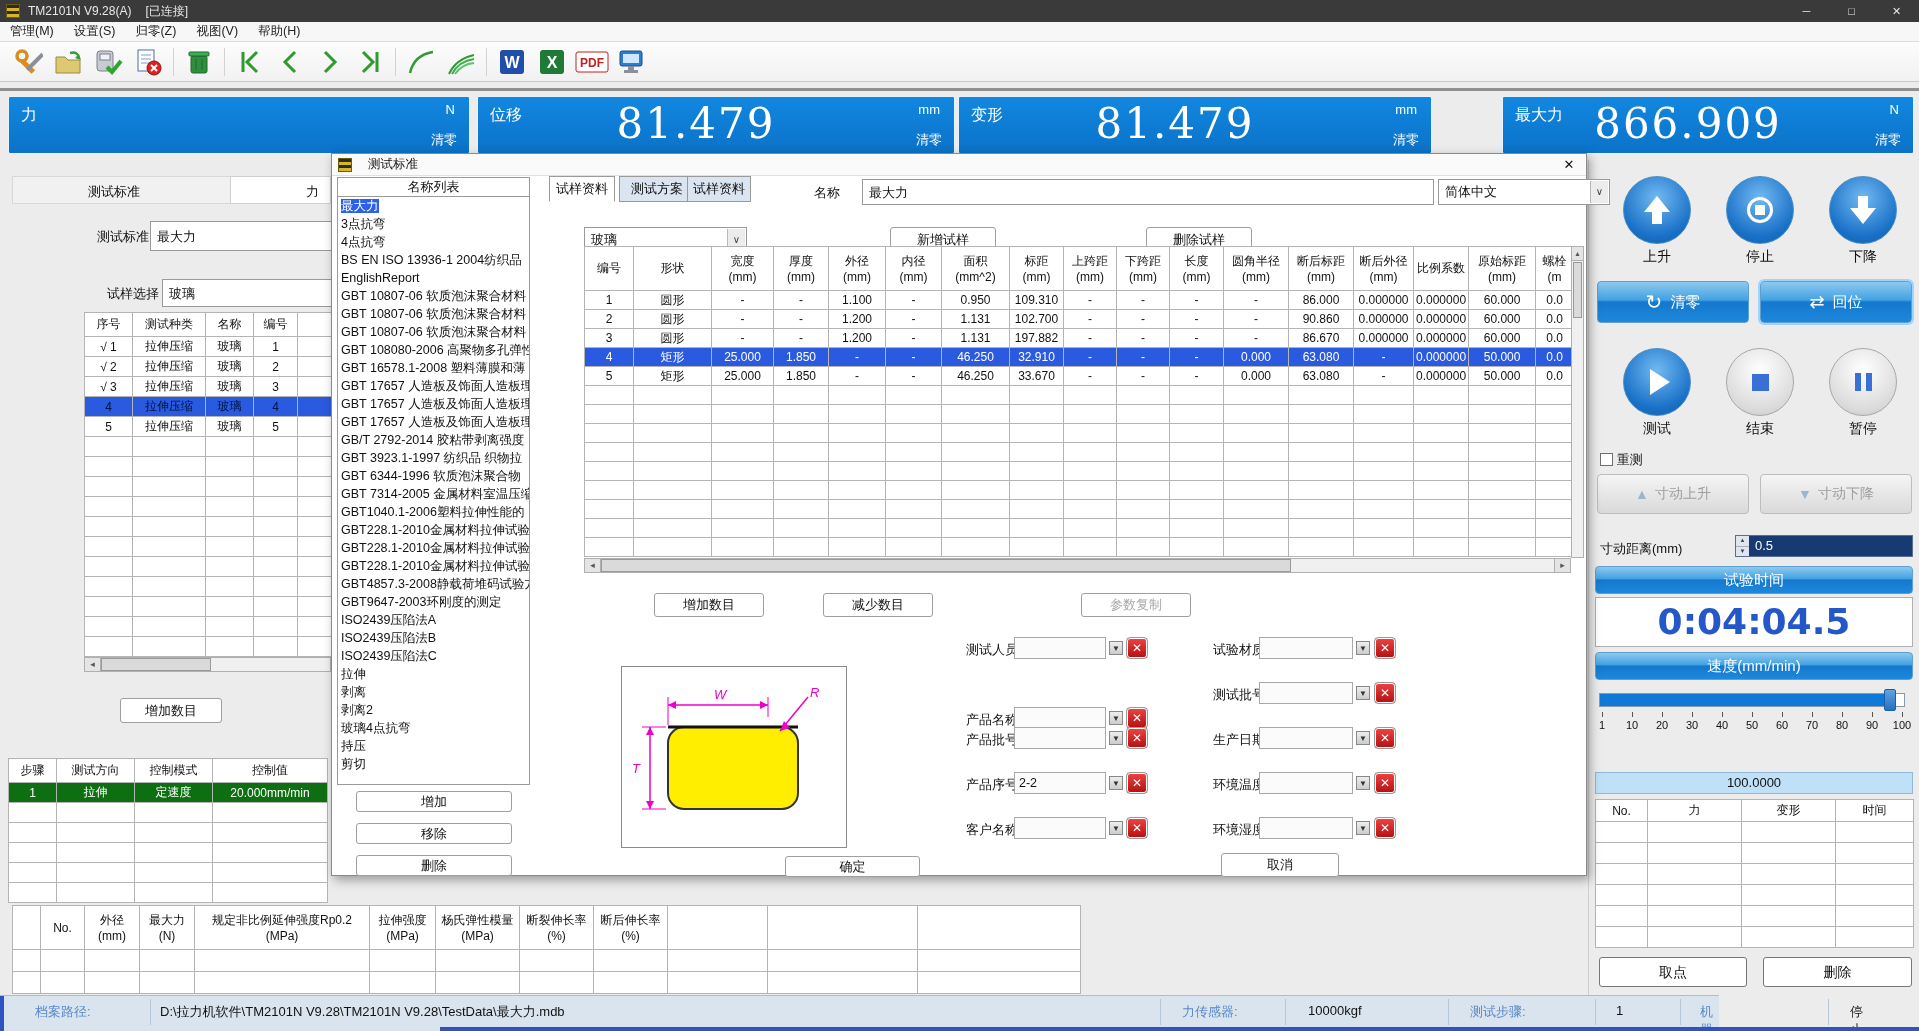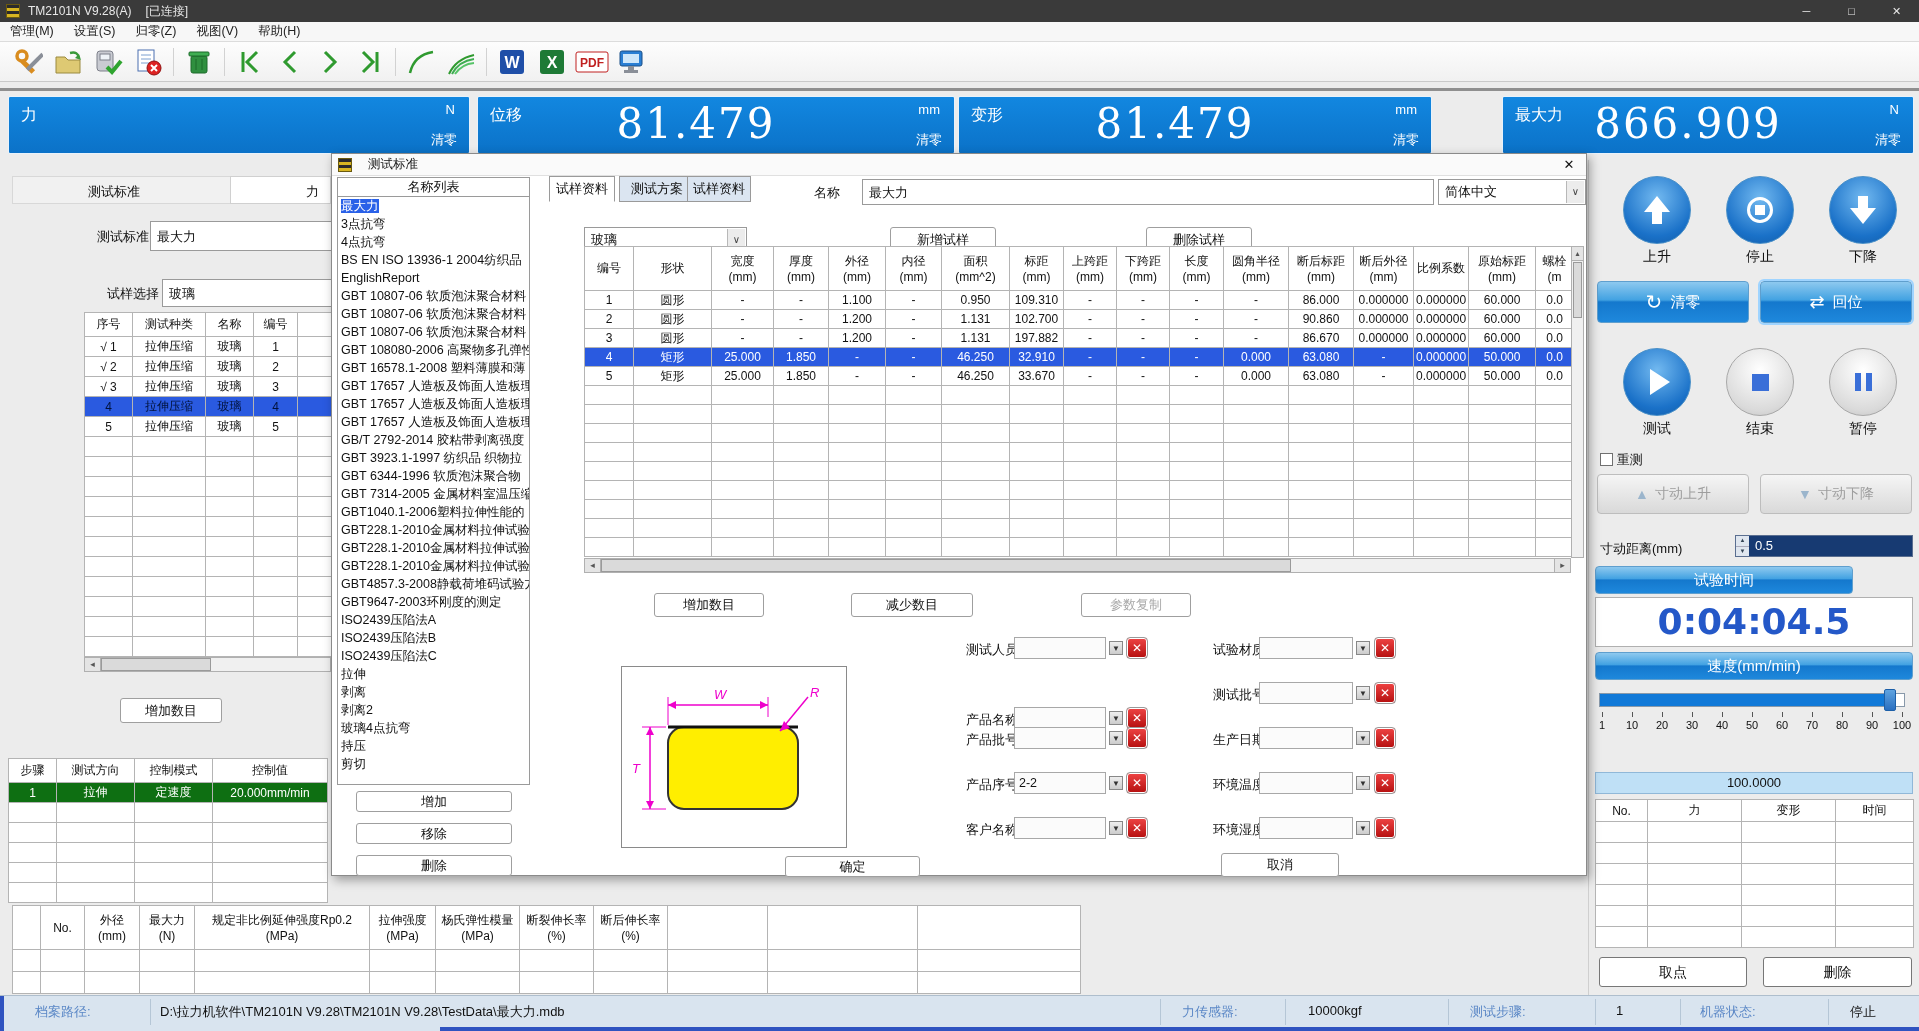--- a/index.html
+++ b/index.html
@@ -38,21 +38,21 @@
   tr.green td{background:#0e6f12;color:#fff}
   .hscroll{position:absolute;height:15px;background:#f0f0f0;border:1px solid #b0b0b0;display:flex;align-items:stretch}
   .hscroll .sbtn{width:16px;background:#e4e4e4;border-right:1px solid #b0b0b0;font-size:9px;line-height:13px;text-align:center;color:#555}
   .hscroll .sbtn.right{border-right:none;border-left:1px solid #b0b0b0;margin-left:auto}
   .hscroll .thumb{background:#dadada;border:1px solid #9a9a9a;width:45%}
   .vscroll{position:absolute;width:13px;background:#f0f0f0;border:1px solid #b0b0b0}
   .vscroll .sbtn{height:14px;background:#e4e4e4;border-bottom:1px solid #b0b0b0;font-size:8px;text-align:center;line-height:13px;color:#555}
   .vscroll .thumb{background:#dadada;border:1px solid #9a9a9a;height:56px;margin:1px}
 
   
-  .statusbar{position:absolute;left:0;top:995px;width:1919px;height:36px;background:#d9e4ef;border-top:1px solid #aebecd;font-size:13px}
+  .statusbar{position:absolute;left:0;top:995px;width:1719px;height:36px;background:#d9e4ef;border-top:1px solid #aebecd;font-size:13px}
   .statusbar .slabel{position:absolute;top:7px;color:#5a87c6}
   .statusbar .svalue{position:absolute;top:7px;color:#111}
   .statusbar .ssep{position:absolute;top:3px;width:1px;height:26px;background:#b5c6d6}
   .bluestrip{position:absolute;left:440px;top:1027px;width:1479px;height:4px;background:#2f53c0}
 
   
   .cpanel{position:absolute;left:1588px;top:160px;width:331px;height:835px;background:#ececec;border-left:1px solid #cfcfcf}
   .circle{position:absolute;width:68px;height:68px;border-radius:50%;display:flex;align-items:center;justify-content:center;cursor:pointer}
   .circle.blue{background:radial-gradient(circle at 50% 32%,#72b9f0,#1a71c8 68%,#115ba6);border:1px solid #4a90c8}
   .circle.silver{background:radial-gradient(circle at 50% 32%,#ffffff,#dadada 72%,#bfbfbf);border:1px solid #a8a8a8}
@@ -636,21 +636,21 @@
 
 <span class="abs" style="left:1600px;top:540px;font-size:13px">寸动距离(mm)</span>
 <div class="abs" style="left:1735px;top:535px;width:178px;height:22px;border:1px solid #5a6e90;display:flex">
   <div style="width:13px;display:flex;flex-direction:column">
     <div style="flex:1;background:#dfe6ef;font-size:6px;text-align:center;line-height:9px;color:#345">▲</div>
     <div style="flex:1;background:#dfe6ef;font-size:6px;text-align:center;line-height:9px;color:#345;border-top:1px solid #aab">▼</div>
   </div>
   <div style="flex:1;background:#173a72;color:#fff;font-size:13px;padding:2px 6px">0.5</div>
 </div>
 
-<div class="glossy" style="left:1595px;top:566px;width:258px;height:28px">
+<div class="glossy" style="left:1595px;top:566px;width:318px;height:28px">
     <span>试验时间</span>
   </div>
 <div class="timebox" style="left:1595px;top:597px;width:318px;height:50px;line-height:48px">0:04:04.5</div>
 <div class="glossy" style="left:1595px;top:652px;width:318px;height:28px">
     <span>速度(mm/min)</span>
   </div>
 
 <div class="abs" style="left:1599px;top:693px;width:306px;height:14px;background:#fff;border:1px solid #8899aa">
   <div style="position:absolute;left:0;top:0;height:12px;width:284px;background:#1079d8"></div>
 </div>
@@ -784,21 +784,21 @@
   <div class="btn" style="position:absolute;left:24px;top:637px;width:156px;height:21px;line-height:19px">增加</div>
   <div class="btn" style="position:absolute;left:24px;top:669px;width:156px;height:21px;line-height:19px">移除</div>
   <div class="btn" style="position:absolute;left:24px;top:701px;width:156px;height:21px;line-height:19px">删除</div>
 
   <div class="dtab active" style="left:217px;width:66px">试样资料</div>
   <div class="dtab" style="left:287px;width:76px">测试方案</div>
   <div class="dtab" style="left:355px;width:64px">试样资料</div>
 
   <span style="position:absolute;left:482px;top:30px;font-size:13px">名称</span>
   <div class="field" style="position:absolute;left:530px;top:25px;width:572px;height:26px;line-height:20px">最大力</div>
-  <div class="dropbox" style="left:1106px;top:25px;width:148px;height:26px">
+  <div class="dropbox" style="left:1106px;top:25px;width:172px;height:26px">
     <span class="txt">简体中文</span>
     <span class="arr">∨</span>
   </div>
 
   <div class="dropbox" style="left:252px;top:73px;width:163px;height:26px">
     <span class="txt">玻璃</span>
     <span class="arr">∨</span>
   </div>
   <div class="btn" style="position:absolute;left:558px;top:73px;width:106px;height:26px;line-height:24px">新增试样</div>
   <div class="btn" style="position:absolute;left:814px;top:73px;width:106px;height:26px;line-height:24px">删除试样</div>
@@ -1168,21 +1168,21 @@
     <div class="sbtn">▴</div>
     <div class="thumb"></div>
   </div>
   <div class="hscroll" style="left:252px;top:404px;width:987px">
     <div class="sbtn">◂</div>
     <div class="thumb" style="width:70%"></div>
     <div class="sbtn right">▸</div>
   </div>
 
   <div class="btn" style="position:absolute;left:322px;top:439px;width:110px;height:24px;line-height:22px">增加数目</div>
-  <div class="btn" style="position:absolute;left:519px;top:439px;width:122px;height:24px;line-height:22px">减少数目</div>
+  <div class="btn" style="position:absolute;left:491px;top:439px;width:110px;height:24px;line-height:22px">减少数目</div>
   <div class="btn disabled" style="position:absolute;left:749px;top:439px;width:110px;height:24px;line-height:22px">参数复制</div>
 
   <div style="position:absolute;left:289px;top:512px;width:226px;height:182px;background:#fff;border:1px solid #8a8a8a">
     <svg width="224" height="180">
       <rect x="46" y="60" width="130" height="82" rx="16" fill="#ffee00" stroke="#333" stroke-width="2"></rect>
       <line x1="46" y1="60" x2="176" y2="60" stroke="#111" stroke-width="3"></line>
       <line x1="46" y1="38" x2="146" y2="38" stroke="#ee00cc" stroke-width="1.5"></line>
       <path d="M46 38 l8 -4 v8 z" fill="#ee00cc"></path>
         <path d="M146 38 l-8 -4 v8 z" fill="#ee00cc"></path>
       <line x1="46" y1="30" x2="46" y2="58" stroke="#ee00cc"></line>

